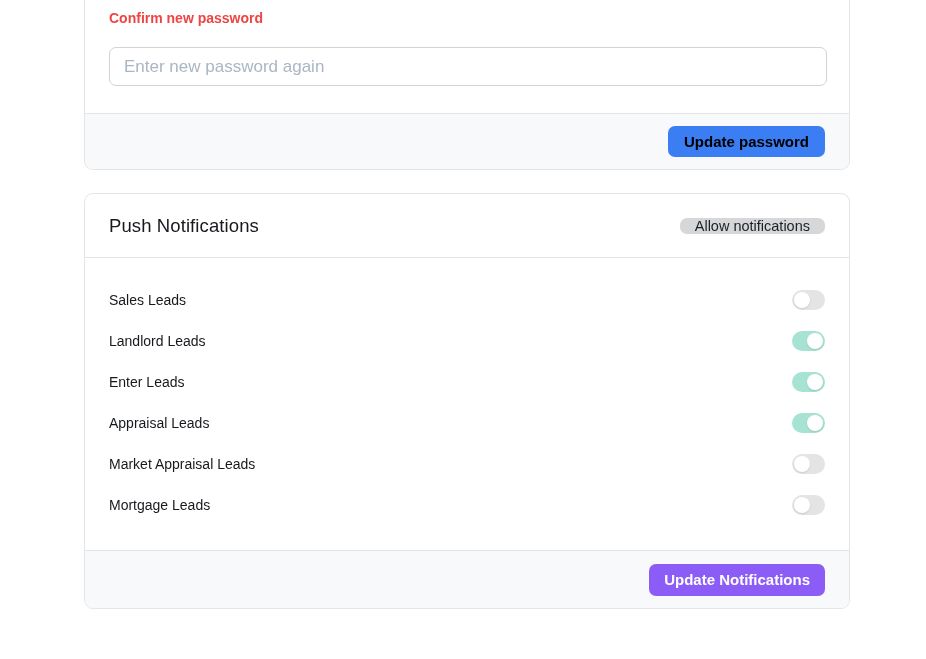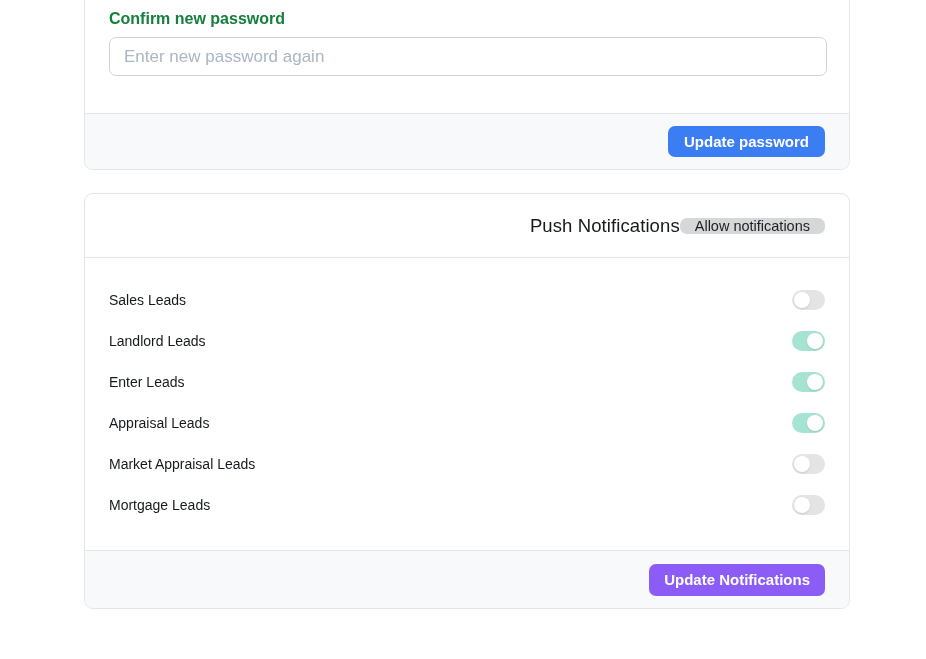--- a/index.html
+++ b/index.html
@@ -29,25 +29,25 @@
     border-top: 1px solid #e3e5e8;
     display: flex;
     justify-content: flex-end;
     align-items: center;
     padding: 0 24px;
   }
 
   
   .pw-body { padding: 10px 24px 0 24px; height: 113px; }
   .pw-label {
-    font-size: 16px;
+    font-size: 14px;
     font-weight: 700;
-    color: #15803d;
+    color: #ef4444;
     display: block;
-    margin-bottom: 9px;
+    margin-bottom: 21px;
   }
   .pw-input {
     width: 718px;
     height: 39px;
     border: 1px solid #ced4da;
     border-radius: 7px;
     padding: 0 14px;
     font-size: 17px;
     font-family: "Liberation Sans", sans-serif;
     color: #212529;
@@ -61,21 +61,21 @@
     border-radius: 7px;
     font-family: "Liberation Sans", sans-serif;
     font-weight: 700;
     cursor: pointer;
     display: inline-flex;
     align-items: center;
     justify-content: center;
   }
   .btn-primary {
     background: #3b7df2;
-    color: #ffffff;
+    color: #000000;
     font-size: 15px;
     height: 31px;
     padding: 0 16px;
   }
   .btn-primary-disabled {
     background: #8b5cf6;
     color: #ffffff;
     font-size: 15px;
     height: 32px;
     padding: 0 15px;
@@ -90,21 +90,21 @@
     padding: 0 15px;
     border-radius: 7px;
   }
 
   
   .notif-card { margin-top: 23px; }
   .notif-header {
     height: 64px;
     display: flex;
     align-items: center;
-    justify-content: flex-end;
+    justify-content: space-between;
     padding: 0 24px;
     border-bottom: 1px solid #e3e5e8;
   }
   .notif-title {
     font-size: 18.5px;
     font-weight: 400;
     color: #16191d;
     letter-spacing: 0.1px;
   }
   .notif-body { padding: 21px 24px 25px 24px; }

